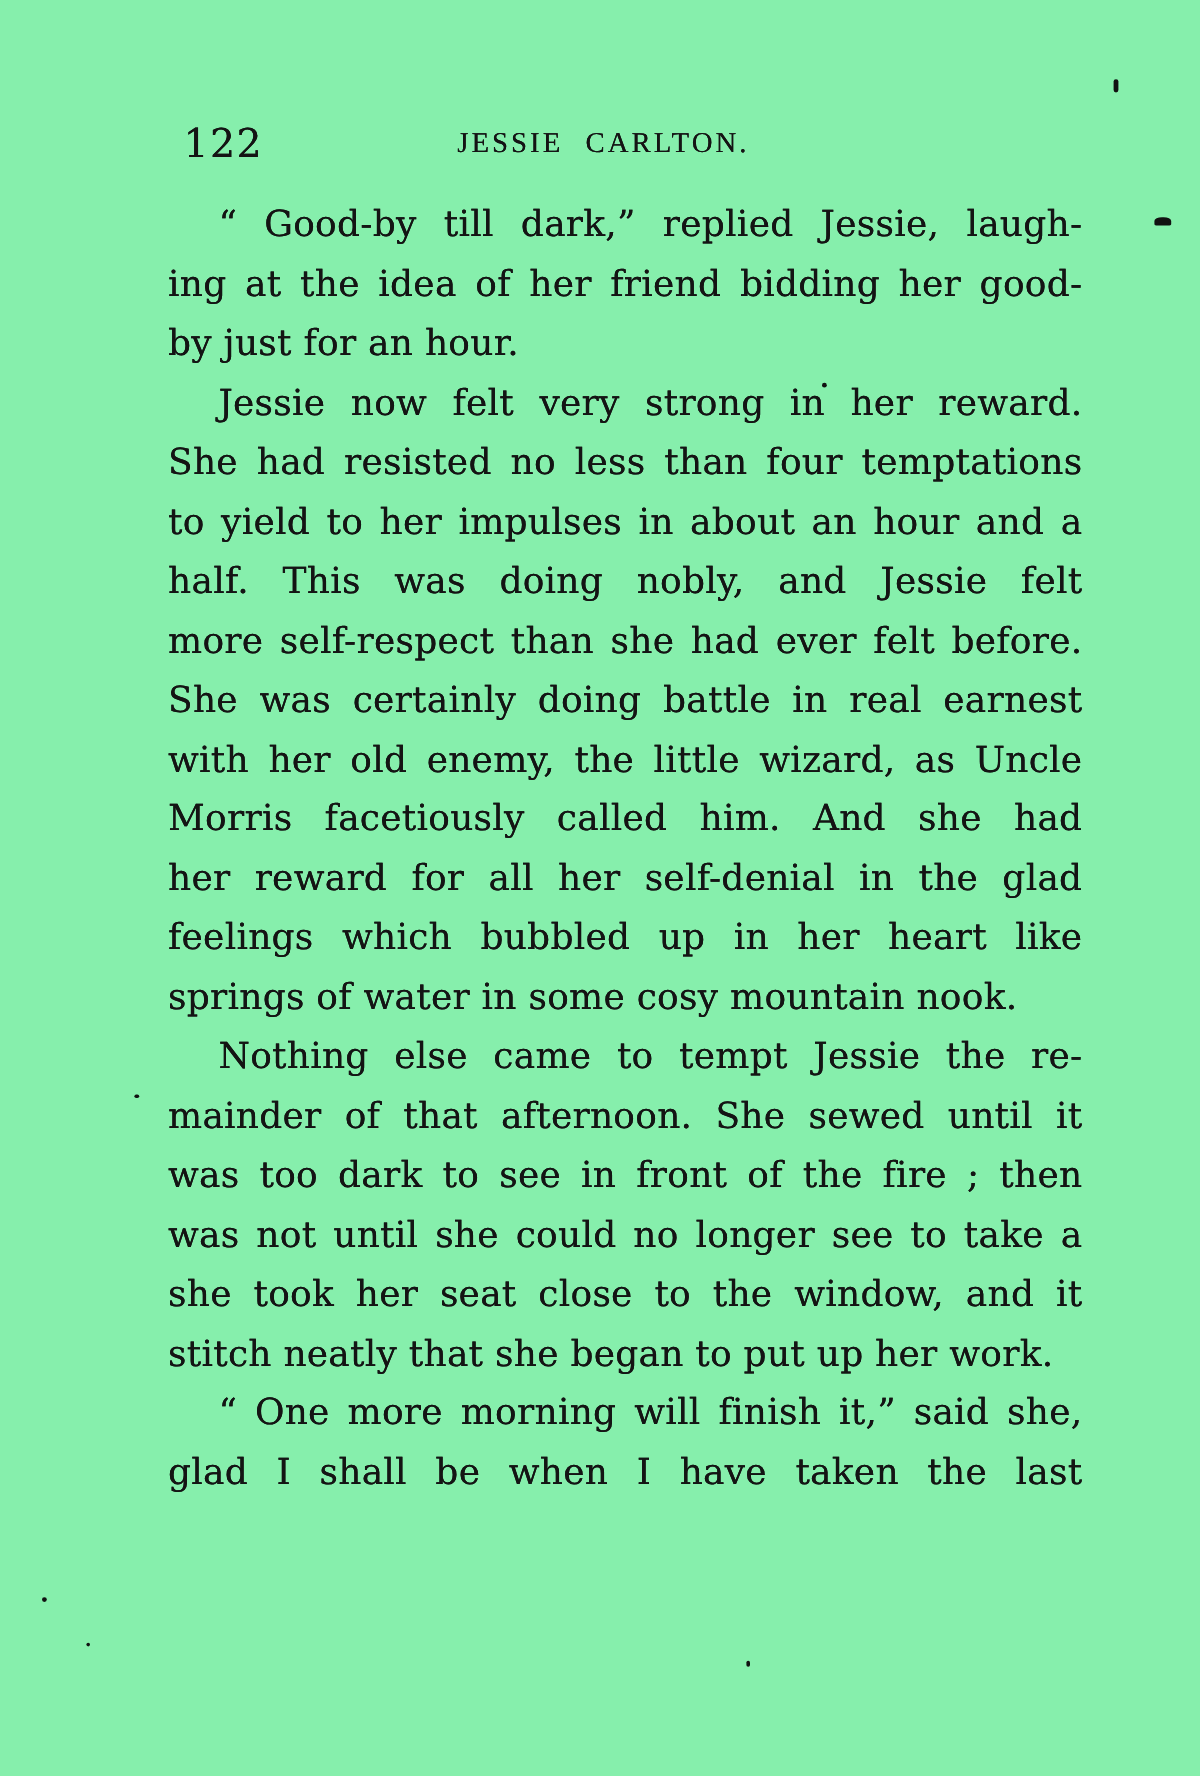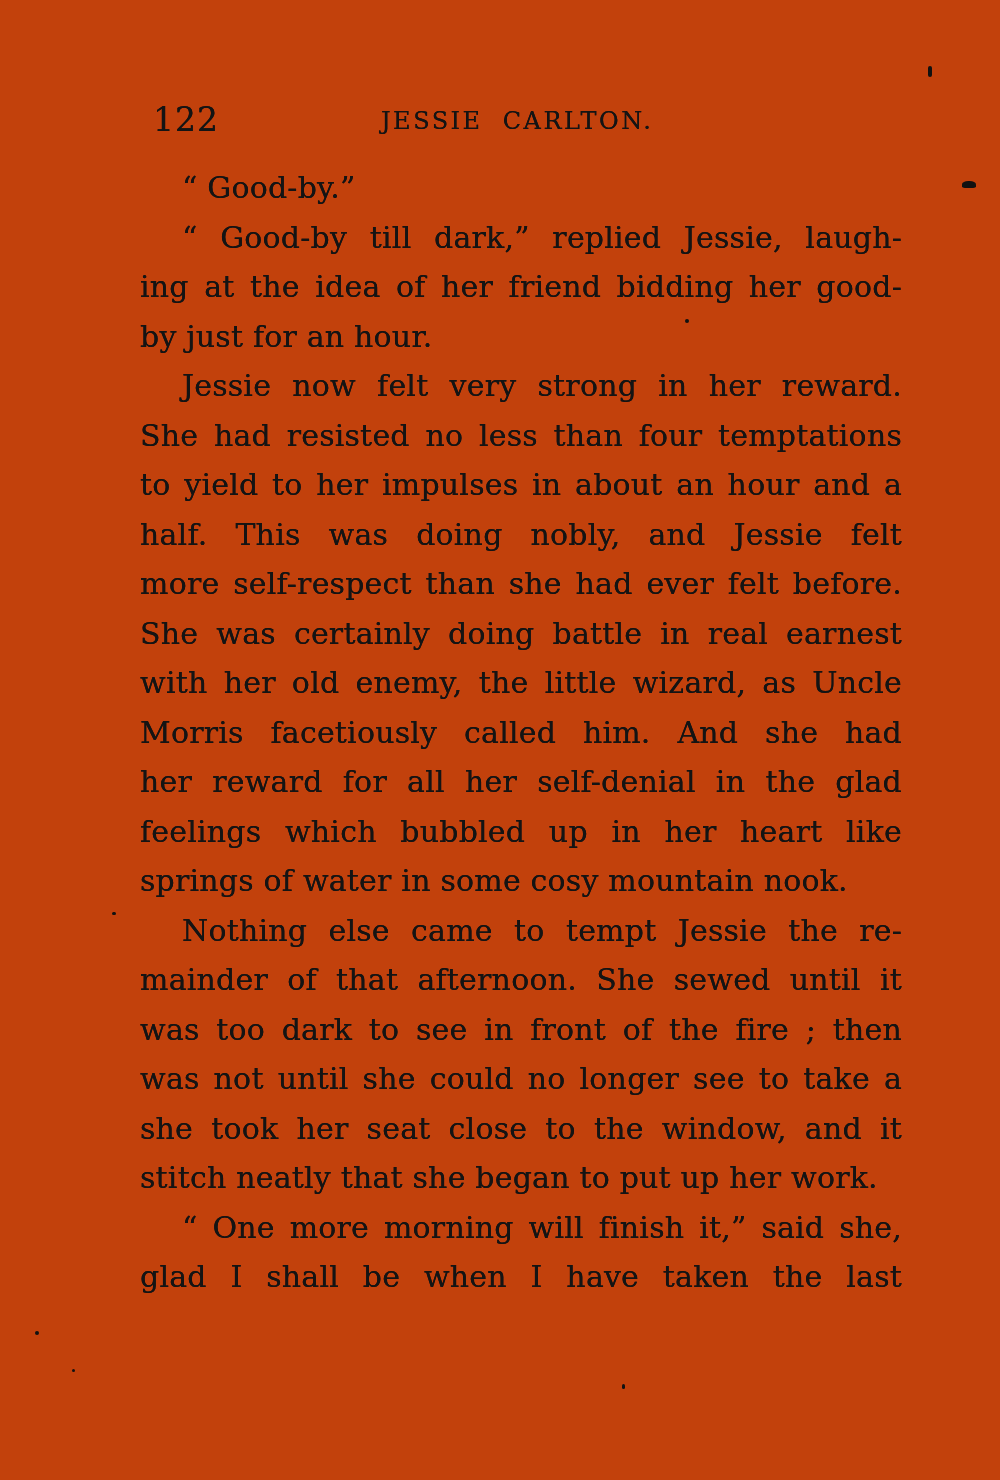--- a/index.html
+++ b/index.html
@@ -4,21 +4,21 @@
 <style>
   html, body {
     margin: 0;
     padding: 0;
     background: #ffffff;
   }
   .page {
     position: relative;
     width: 1000px;
     height: 1480px;
-    background: #c2410c;
+    background: #86efac;
     overflow: hidden;
     font-family: "DejaVu Serif", serif;
     color: #141414;
   }
   
   .running-head {
     position: absolute;
     top: 100px;
     left: 0;
     width: 1000px;
@@ -34,20 +34,21 @@
   }
   .running-title {
     position: absolute;
     left: 381px;
     top: 7px;
     font-size: 24px;
     letter-spacing: 2.5px;
     word-spacing: 10px;
     text-shadow: 0 0 0.4px currentColor;
     white-space: nowrap;
+    font-family: Liberation Serif, serif;
   }
   
   .text-block {
     position: absolute;
     left: 140px;
     top: 163px;
     width: 762px;
   }
   .line {
     font-size: 30px;
@@ -83,21 +84,20 @@
 <body>
 
 <div class="page">
 
   <div class="running-head">
     <span class="page-number">122</span>
     <span class="running-title">JESSIE CARLTON.</span>
   </div>
 
   <div class="text-block">
-      <div class="line indent para-end">“ Good-by.”</div>
       <div class="line indent">“ Good-by till dark,” replied Jessie, laugh-</div>
       <div class="line">ing at the idea of her friend bidding her good-</div>
       <div class="line para-end">by just for an hour.</div>
       <div class="line indent">Jessie now felt very strong in her reward.</div>
       <div class="line">She had resisted no less than four temptations</div>
       <div class="line">to yield to her impulses in about an hour and a</div>
       <div class="line">half. This was doing nobly, and Jessie felt</div>
       <div class="line">more self-respect than she had ever felt before.</div>
       <div class="line">She was certainly doing battle in real earnest</div>
       <div class="line">with her old enemy, the little wizard, as Uncle</div>

